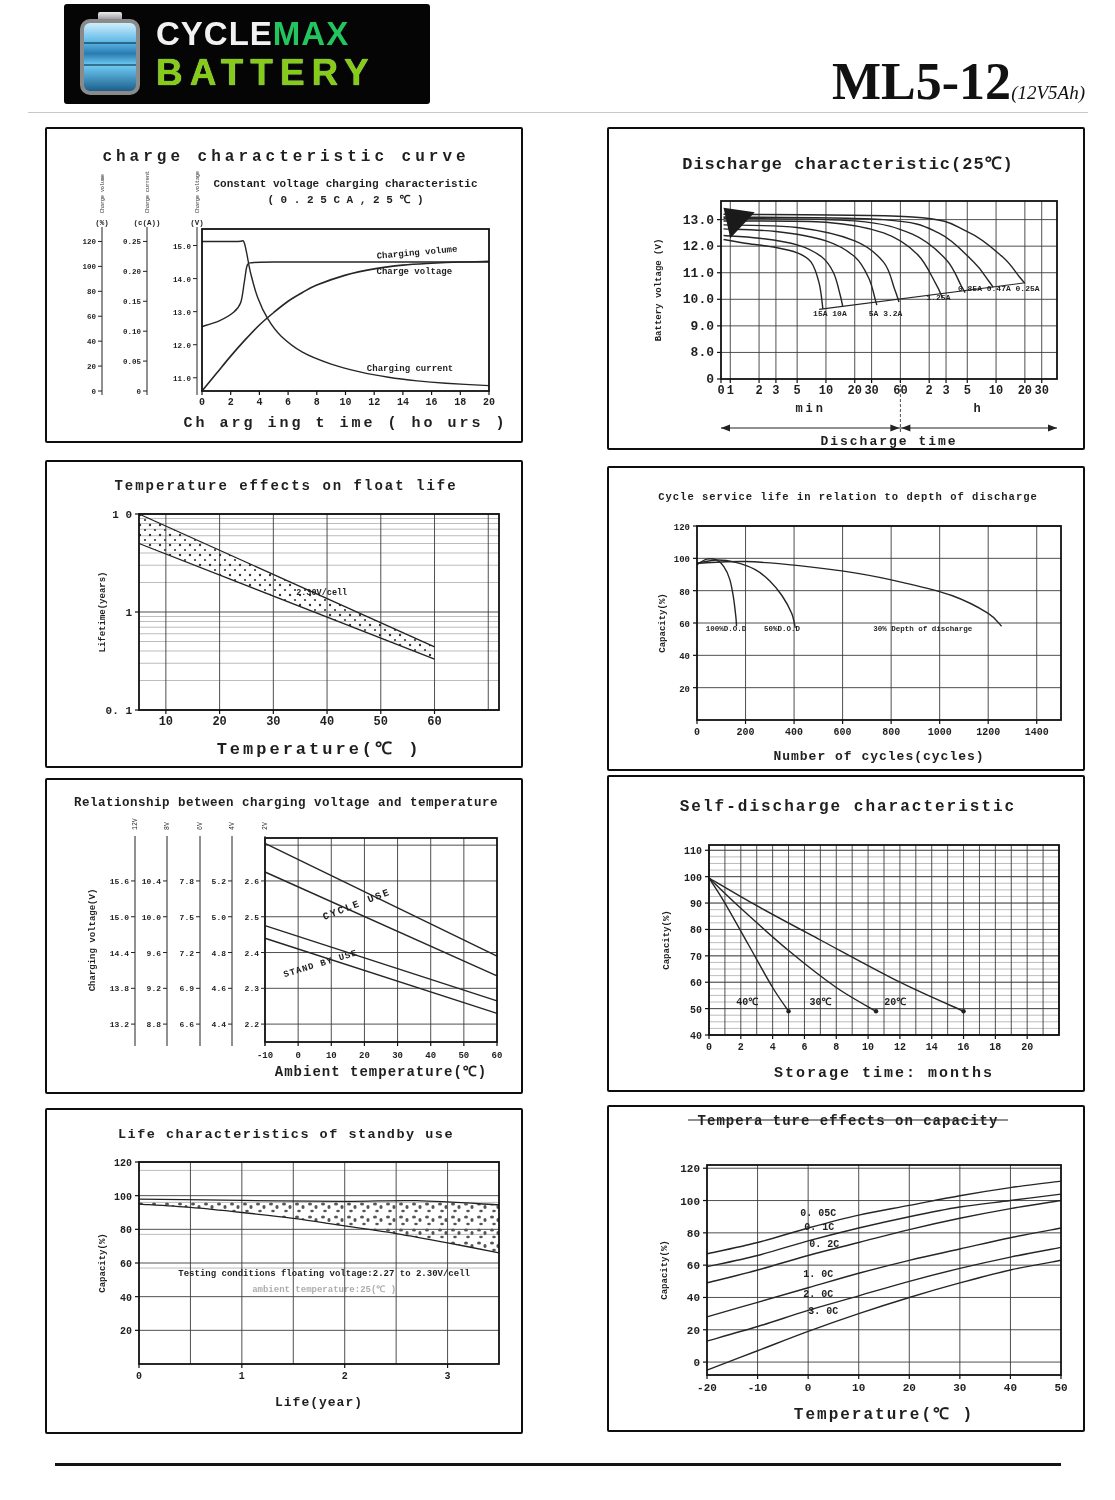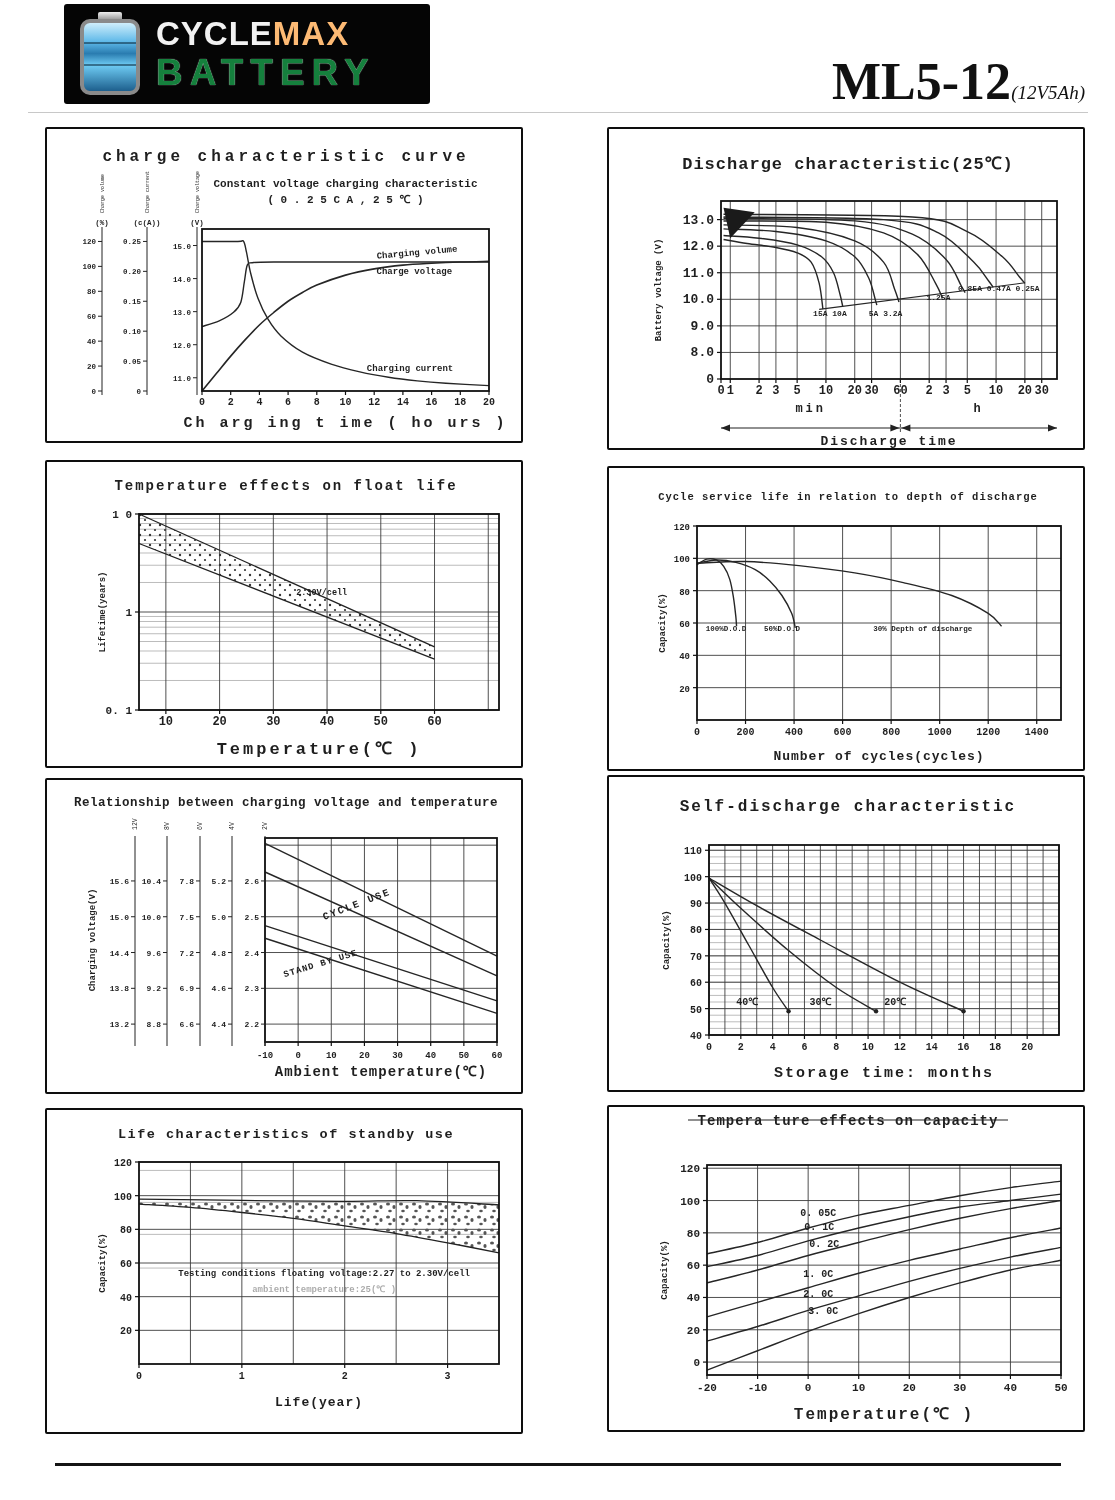--- a/index.html
+++ b/index.html
@@ -8,22 +8,22 @@
   
   .logo{position:absolute;left:64px;top:4px;width:366px;height:100px;background:#050505;
         border-radius:3px;display:flex;align-items:center;padding:0 10px;box-sizing:border-box;}
   .batt{position:relative;width:64px;height:84px;margin-left:4px;}
   .batt .cap{position:absolute;left:20px;top:0;width:24px;height:9px;background:linear-gradient(#eee,#888);border-radius:2px;}
   .batt .body{position:absolute;left:2px;top:7px;width:60px;height:76px;border:4px solid #8a8a8a;border-radius:10px;
         background:linear-gradient(180deg,#cfeefb 0%,#5db8e8 28%,#2a7cb0 45%,#6fccf4 62%,#1d5f8d 100%);box-sizing:border-box;}
   .batt .seg{position:absolute;left:6px;width:52px;height:2px;background:rgba(10,40,60,.55);}
   .brand{margin-left:14px;line-height:1;}
   .brand .l1{font-size:33px;font-weight:bold;letter-spacing:1px;color:#f2f2f2;}
-  .brand .l1 .max{color:#fdba74;}
-  .brand .l2{font-size:37px;font-weight:bold;letter-spacing:7px;color:#15803d;margin-top:4px;
+  .brand .l1 .max{color:#22c55e;}
+  .brand .l2{font-size:37px;font-weight:bold;letter-spacing:7px;color:#84cc16;margin-top:4px;
              text-shadow:0 0 1px #fff;}
   .model{position:absolute;right:30px;top:52px;font-family:"Liberation Serif",serif;color:#111;white-space:nowrap;}
   .model .mm{font-size:52px;font-weight:bold;}
   .model .ms{font-size:19px;font-style:italic;}
   .header-rule{position:absolute;top:112px;left:28px;width:1060px;height:1px;background:#c8c8c8;}
   .footer-rule{position:absolute;top:1463px;left:55px;width:1006px;height:3px;background:#141414;}
   
   .chart-box{position:absolute;border:2px solid #0e0e0e;background:#fff;border-radius:2px;}
   svg text{font-family:"Liberation Mono",monospace;fill:#1f1f1f;}
 </style>

